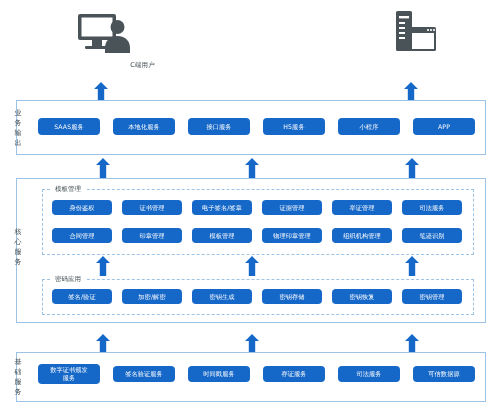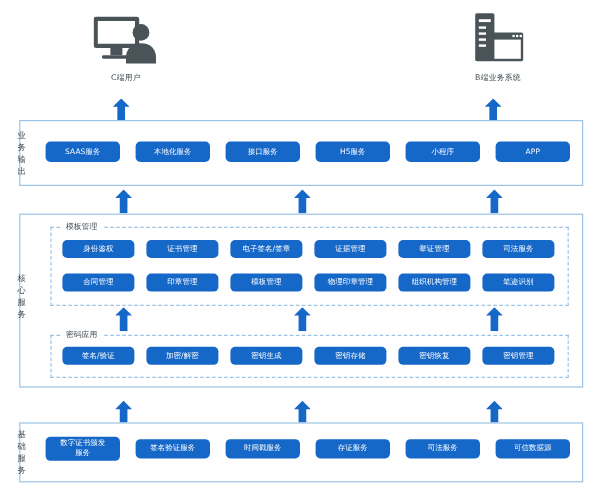--- a/index.html
+++ b/index.html
@@ -7,21 +7,21 @@
     width:500px;height:410px;
     background:#ffffff;
     font-family:"DejaVu Sans","Liberation Sans",sans-serif;
     overflow:hidden;
     position:relative;
   }
   .diagram{position:relative;width:500px;height:410px;}
 
   
   .actors{position:absolute;left:0;top:0;width:500px;height:80px;}
-  .actor{position:absolute;width:100px;text-align:center;}
+  .actor{position:absolute;width:100px;text-align:right;}
   .actor-c{left:55px;top:10px;}
   .actor-b{left:365px;top:10px;}
   .actor-icon{height:46px;display:flex;align-items:flex-end;justify-content:center;}
   .actor-icon svg{display:block;}
   .actor-label{
     font-size:6.5px;color:#3f4a4f;margin-top:5px;letter-spacing:.2px;
     white-space:nowrap;
   }
 
   
@@ -116,21 +116,20 @@
             <rect x="7" y="22" width="6" height="2" fill="#ffffff"></rect>
             <rect x="7" y="27" width="6" height="2" fill="#ffffff"></rect>
             <rect x="18" y="17" width="26" height="24" rx="1.5"></rect>
             <rect x="20" y="23" width="22" height="16" fill="#ffffff"></rect>
             <circle cx="36" cy="20" r="1.1" fill="#ffffff"></circle>
             <circle cx="39" cy="20" r="1.1" fill="#ffffff"></circle>
             <circle cx="42" cy="20" r="1.1" fill="#ffffff"></circle>
           </g>
         </svg>
       </div>
-      <div class="actor-label">B端业务系统</div>
     </div>
   </div>
 
   <div class="arrow" style="left:94px;top:82px;">
     <svg width="14" height="20" viewBox="0 0 14 20">
         <path d="M7 0 L14 7 H10.2 V20 H3.8 V7 H0 Z" fill="#1668c8"></path>
       </svg>
   </div>
   <div class="arrow" style="left:404px;top:82px;">
     <svg width="14" height="20" viewBox="0 0 14 20">

